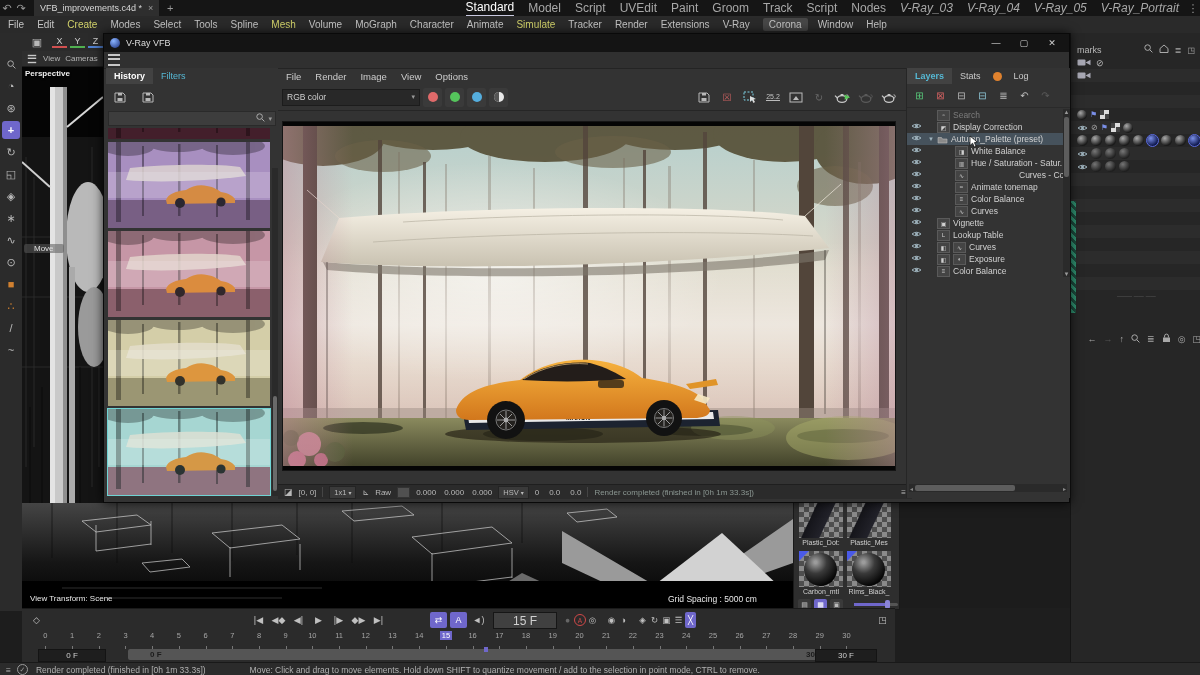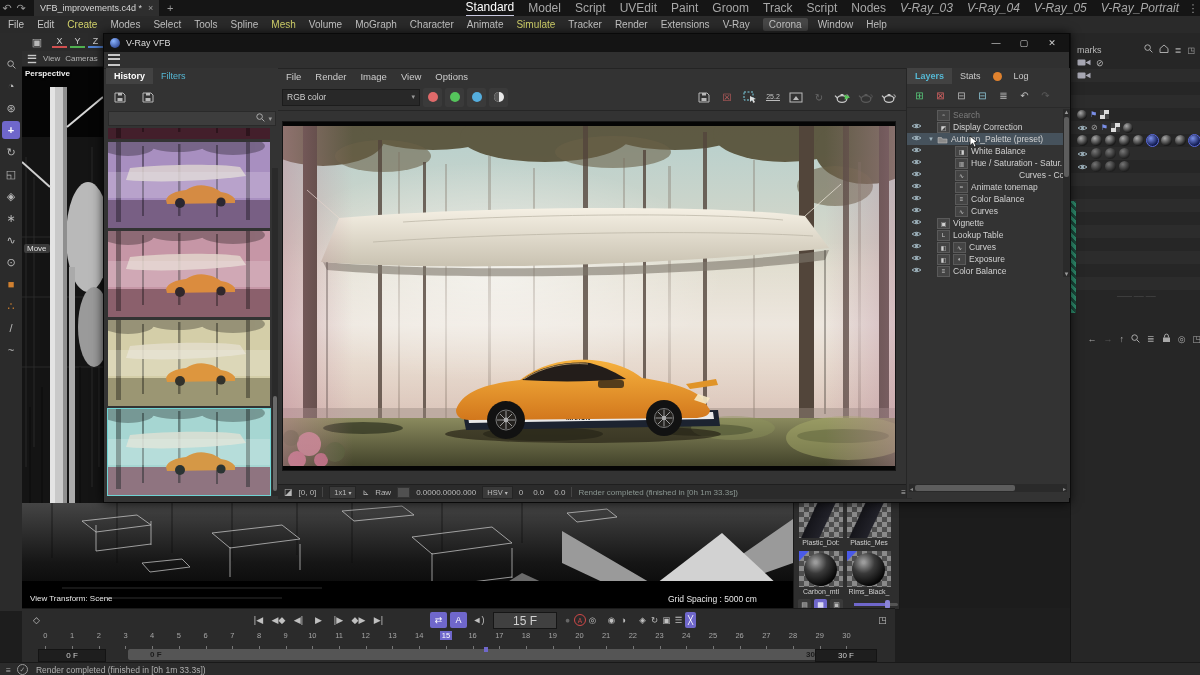--- a/index.html
+++ b/index.html
@@ -22,21 +22,21 @@
   #toolbar2{left:0;top:33px;width:1200px;height:18px;background:#2b2b2b;display:flex;align-items:center;border-bottom:1px solid #1c1c1c;}
   .axbtn{width:15px;text-align:center;color:#cfcfcf;font-size:9px;border-bottom:2px solid transparent;margin-right:3px;}
   
   #lefttools{left:0;top:51px;width:22px;height:556px;background:#2b2b2b;display:flex;flex-direction:column;align-items:center;padding-top:4px;gap:4px;border-right:1px solid #191919;}
   .ltool{width:18px;height:18px;display:flex;align-items:center;justify-content:center;border-radius:3px;color:#b8b8b8;font-size:11px;}
   .ltool.active{background:#6f67cb;color:#fff;}
   
   #vpleft{left:22px;top:51px;width:81px;height:452px;background:#060606;overflow:hidden;}
   #vpleft .vpmenu{height:15px;background:#2e2e2e;display:flex;align-items:center;gap:5px;font-size:8px;color:#b5b5b5;padding-left:4px;border-bottom:1px solid #1b1b1b;}
   #vplabel{left:3px;top:18px;color:#efefef;font-size:8px;font-weight:bold;text-shadow:0 1px 2px #000;}
-  #vptooltip{left:2px;top:193px;color:#e0e0e0;font-size:8px;background:rgba(90,90,90,.55);padding:0 3px;border-radius:2px;}
+  #vptooltip{left:2px;top:193px;color:#e0e0e0;font-size:8px;background:rgba(90,90,90,.55);padding:0 10px;border-radius:2px;}
   
   #vfb{left:103px;top:33px;width:967px;height:470px;background:#333;box-shadow:0 0 10px rgba(0,0,0,.8);z-index:20;border:1px solid #090909;box-sizing:border-box;}
   #vfbtitle{height:18px;background:#141414;display:flex;align-items:center;padding:0 6px;gap:6px;}
   #vfbtitle .ttl{color:#dcdcdc;font-size:9px;}
   .winbtn{width:22px;text-align:center;color:#cfcfcf;font-size:9px;}
   #vfbmenustrip{height:16px;background:#303030;border-bottom:1px solid #242424;display:flex;align-items:center;padding-left:4px;}
   .hamb{width:12px;height:8px;border-top:2px solid #c8c8c8;border-bottom:2px solid #c8c8c8;position:relative;}
   .hamb:after{content:"";position:absolute;left:0;top:2px;width:12px;height:2px;background:#c8c8c8;}
   
   #vfbleft{left:2px;top:34px;width:172px;height:430px;background:#333;}
@@ -714,21 +714,21 @@
         <span style="font-size:9px">◪</span>
         <span>[0, 0]</span>
         <span class="sep"></span>
         <span class="vtile">
             <span>1x1</span>
             <span style="font-size:6px;margin-left:2px">▾</span>
           </span>
         <span>⊾</span>
         <span>Raw</span>
         <span style="width:11px;height:9px;background:#505050;border:1px solid #333"></span>
-        <span id="rgbvals" class="row" style="gap:0">
+        <span id="rgbvals" class="row" style="gap:8px">
             <span>0.000</span>
             <span>0.000</span>
             <span>0.000</span>
           </span>
         <span class="vtile">
             <span>HSV</span>
             <span style="font-size:6px;margin-left:2px">▾</span>
           </span>
         <span id="hsvvals" class="row" style="gap:10px">
             <span>0</span>
@@ -1083,15 +1083,16 @@
         <div id="rangetick" style="left: calc(50% - 2px);"></div>
       </div>
       <div class="ffield" style="left:793px;width:60px">30 F</div>
     </div>
   </div>
 
   <div id="statusbar" class="abs">
     <span style="margin:0 6px">≡</span>
     <span class="okcirc">✓</span>
     <span style="margin-left:8px">Render completed (finished in [0h  1m 33.3s])</span>
+    <span style="margin-left:44px">Move: Click and drag to move elements. Hold down SHIFT to quantize movement / add to the selection in point mode, CTRL to remove.</span>
   </div>
 
 </div>
 
 </body></html>

